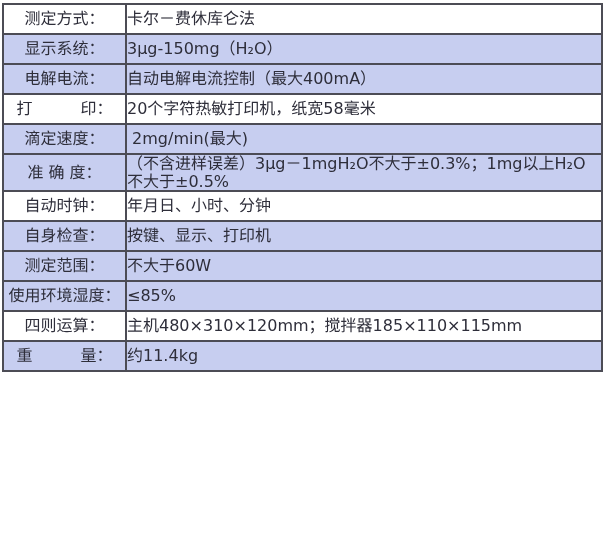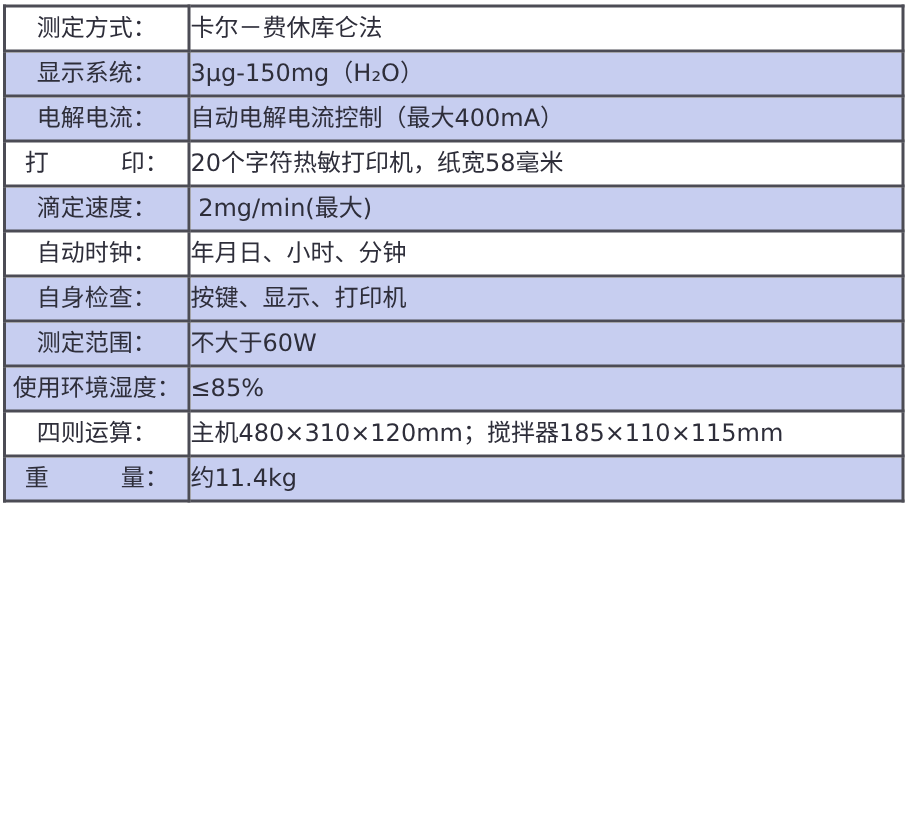--- a/index.html
+++ b/index.html
@@ -68,20 +68,24 @@
       <td class="value-cell">自动电解电流控制（最大400mA）</td>
     </tr>
     <tr>
       <td class="label-cell">打　　　印：</td>
       <td class="value-cell">20个字符热敏打印机，纸宽58毫米</td>
     </tr>
     <tr class="alt">
       <td class="label-cell">滴定速度：</td>
       <td class="value-cell"> 2mg/min(最大)</td>
     </tr>
+    <tr class="alt">
+      <td class="label-cell">准 确 度：</td>
+      <td class="value-cell">（不含进样误差）3μg－1mgH₂O不大于±0.3%；1mg以上H₂O不大于±0.5%</td>
+    </tr>
     <tr>
       <td class="label-cell">自动时钟：</td>
       <td class="value-cell">年月日、小时、分钟</td>
     </tr>
     <tr class="alt">
       <td class="label-cell">自身检查：</td>
       <td class="value-cell">按键、显示、打印机</td>
     </tr>
     <tr class="alt">
       <td class="label-cell">测定范围：</td>

